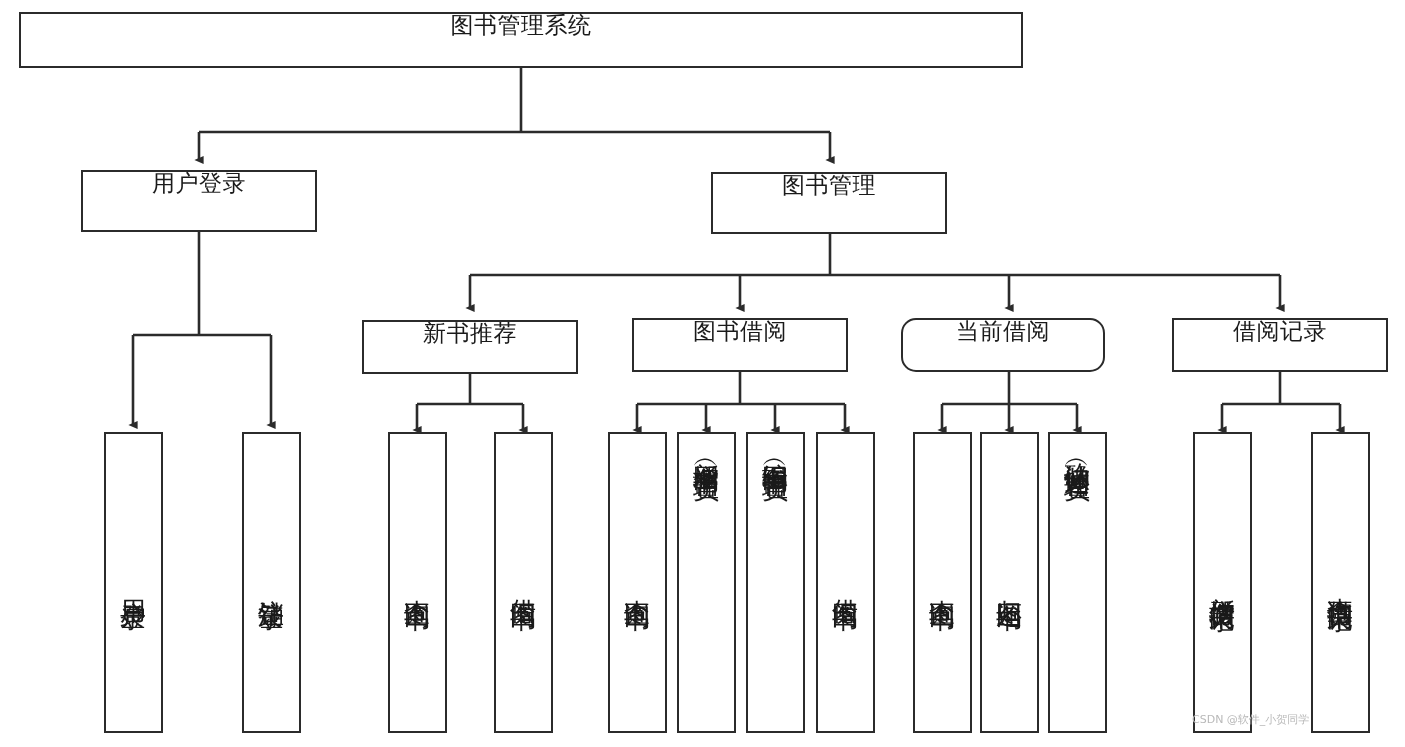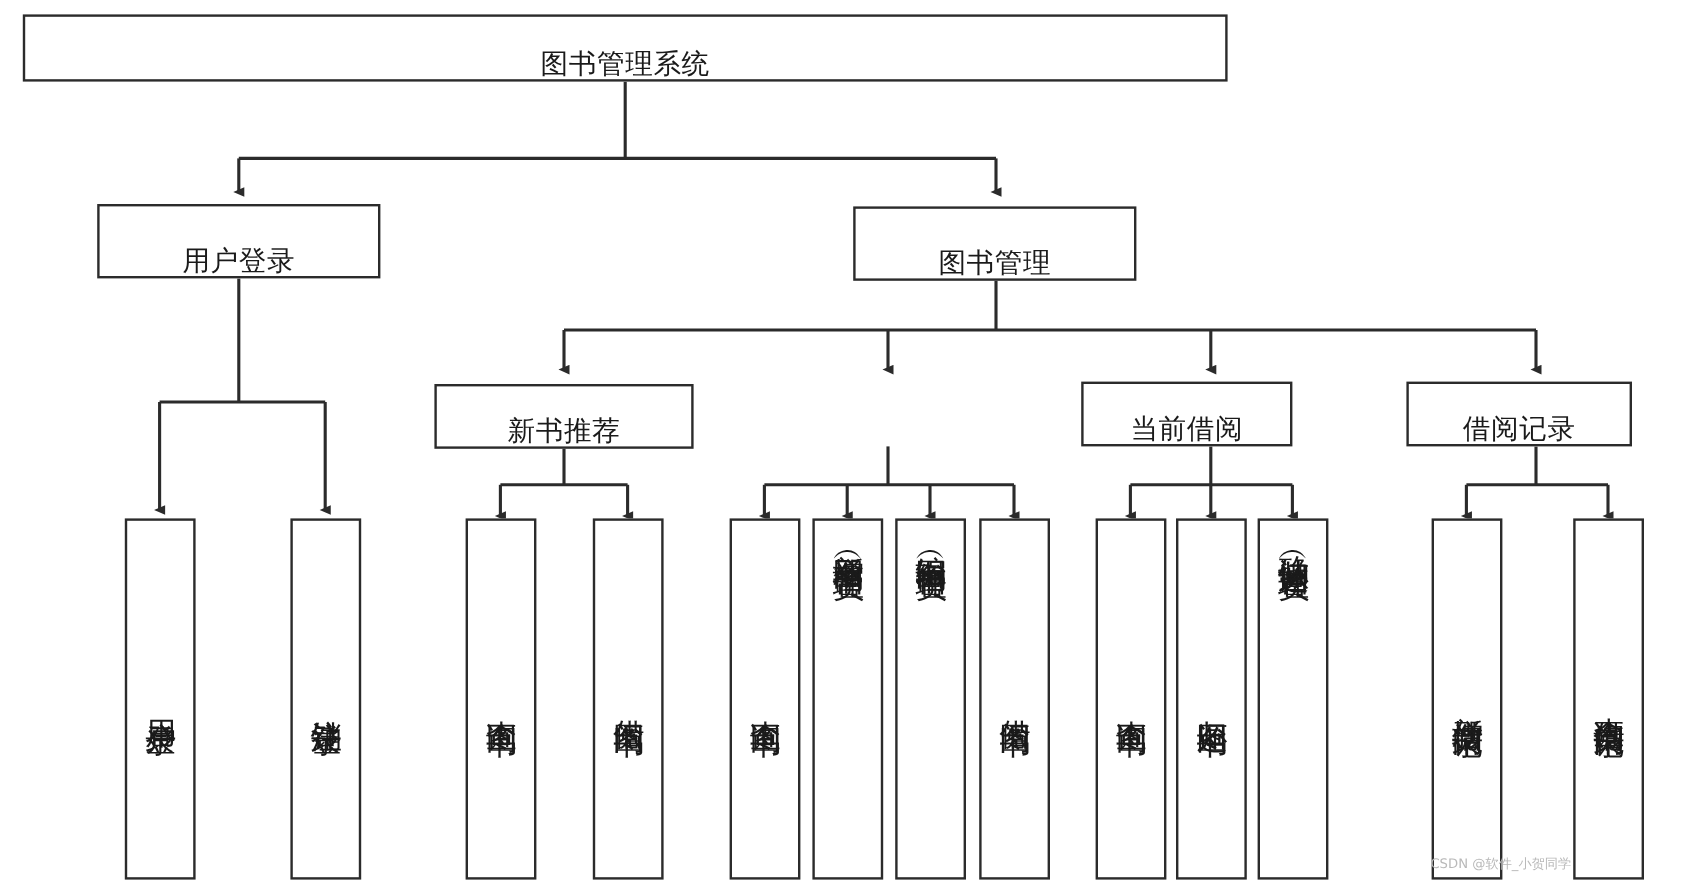--- a/index.html
+++ b/index.html
@@ -22,21 +22,21 @@
     width: 1405px;
     height: 747px;
     pointer-events: none;
   }
   .node {
     position: absolute;
     box-sizing: border-box;
     border: 2.5px solid #2b2b2b;
     background: #ffffff;
     display: flex;
-    align-items: flex-end;
+    align-items: flex-start;
     justify-content: center;
     color: #1a1a1a;
   }
   .node-label {
     display: block;
     line-height: 1.0;
     white-space: nowrap;
   }
   
   .node.horiz .node-label {
@@ -135,24 +135,27 @@
   <div class="node horiz" style="left:81px; top:170px; width:236px; height:62px;">
     <span class="node-label">用户登录</span>
   </div>
   <div class="node horiz" style="left:711px; top:172px; width:236px; height:62px;">
     <span class="node-label">图书管理</span>
   </div>
 
   <div class="node horiz" style="left:362px; top:320px; width:216px; height:54px;">
     <span class="node-label">新书推荐</span>
   </div>
-  <div class="node horiz" style="left:901px; top:318px; width:176px; height:54px;">
+  <div class="node horiz" style="left:632px; top:318px; width:216px; height:54px;">
+    <span class="node-label">图书借阅</span>
+  </div>
+  <div class="node horiz" style="left:901px; top:318px; width:204px; height:54px;border-radius:15px;">
     <span class="node-label">当前借阅</span>
   </div>
-  <div class="node horiz" style="left:1172px; top:318px; width:188px; height:54px;">
+  <div class="node horiz" style="left:1172px; top:318px; width:216px; height:54px;">
     <span class="node-label">借阅记录</span>
   </div>
 
   <div class="node vert centered" style="left:104px; top:432px; width:59px; height:301px;">
     <span class="node-label">用户登录</span>
   </div>
   <div class="node vert centered" style="left:242px; top:432px; width:59px; height:301px;">
     <span class="node-label">注销登录</span>
   </div>
 

